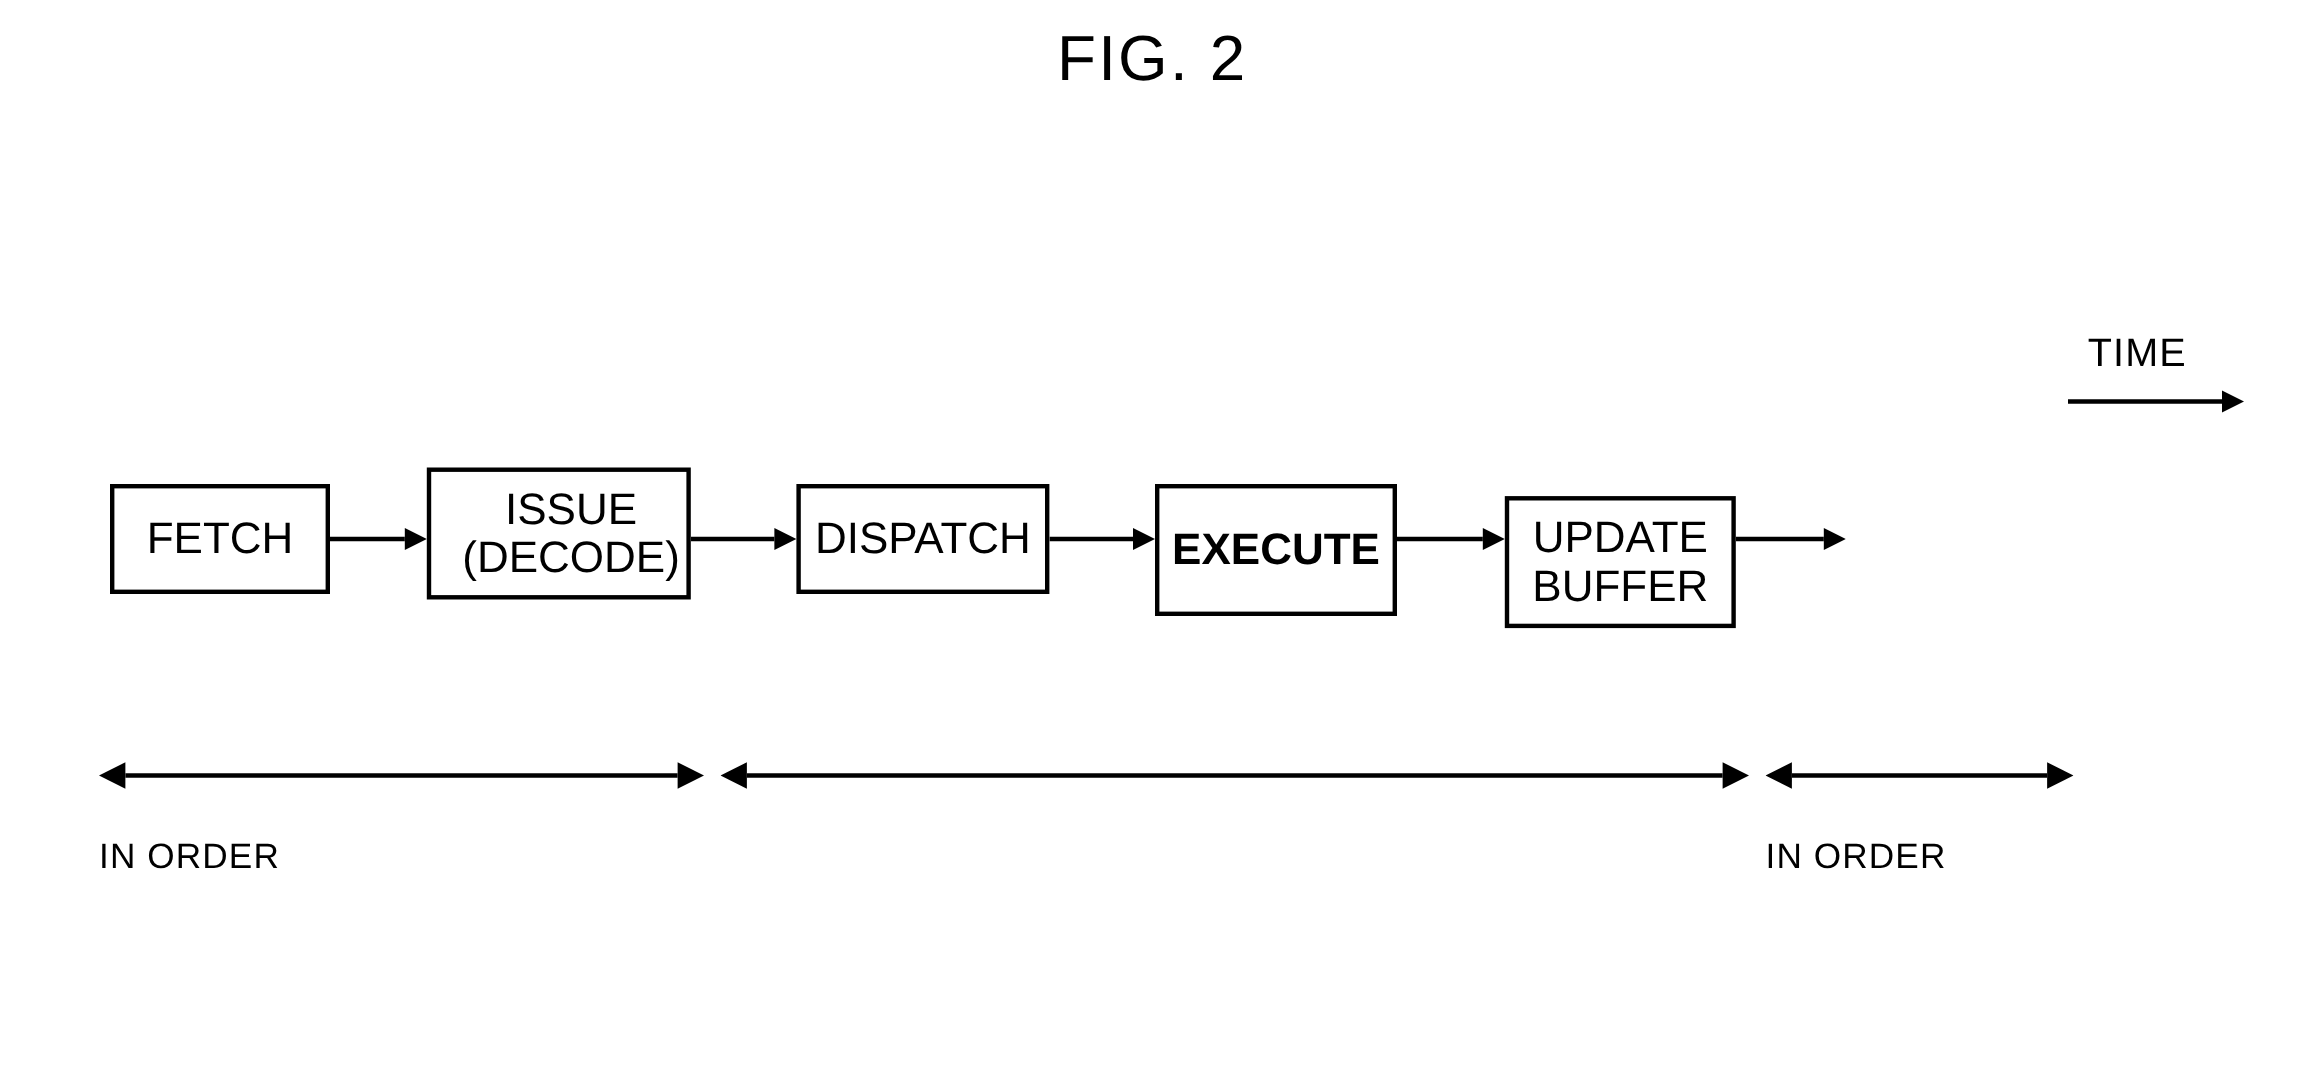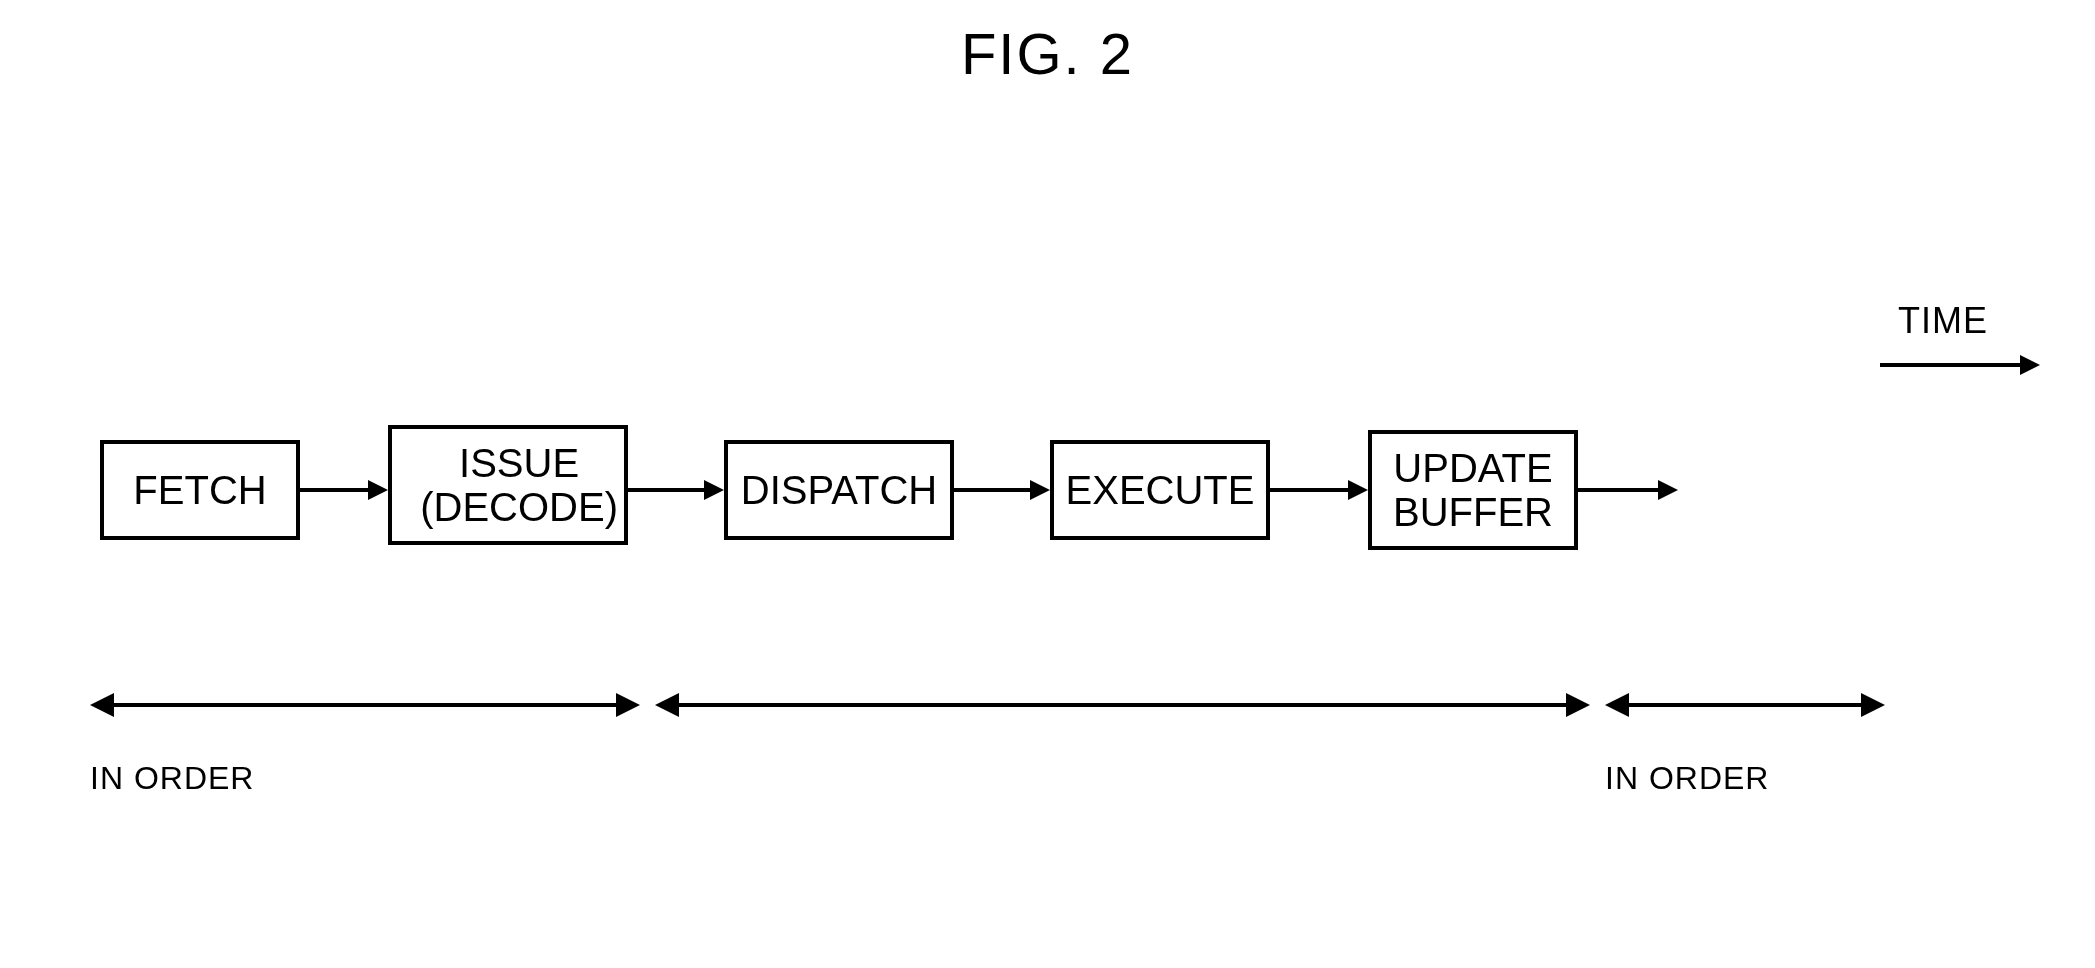--- a/index.html
+++ b/index.html
@@ -85,25 +85,25 @@
     <div>
       <span>ISSUE</span><br>
       <span>(DECODE)</span>
     </div>
   </div>
 
   <div class="stage-box" style="left:724px; top:440px; width:230px; height:100px;">
     <span>DISPATCH</span>
   </div>
 
-  <div class="stage-box" style="left:1050px; top:440px; width:220px; height:100px;">
+  <div class="stage-box" style="left:1050px; top:440px; width:220px; height:120px;font-weight:bold;">
     <span>EXECUTE</span>
   </div>
 
-  <div class="stage-box" style="left:1368px; top:430px; width:210px; height:120px;">
+  <div class="stage-box" style="left:1368px; top:451px; width:210px; height:120px;">
     <div>
       <span>UPDATE</span><br>
       <span>BUFFER</span>
     </div>
   </div>
 
 
   <svg class="arrow-connector" style="left:300px; top:475px;" width="88" height="30">
     <line x1="0" y1="15" x2="68" y2="15" stroke="#000" stroke-width="4"></line>
     <polygon points="68,5 88,15 68,25" fill="#000"></polygon>

